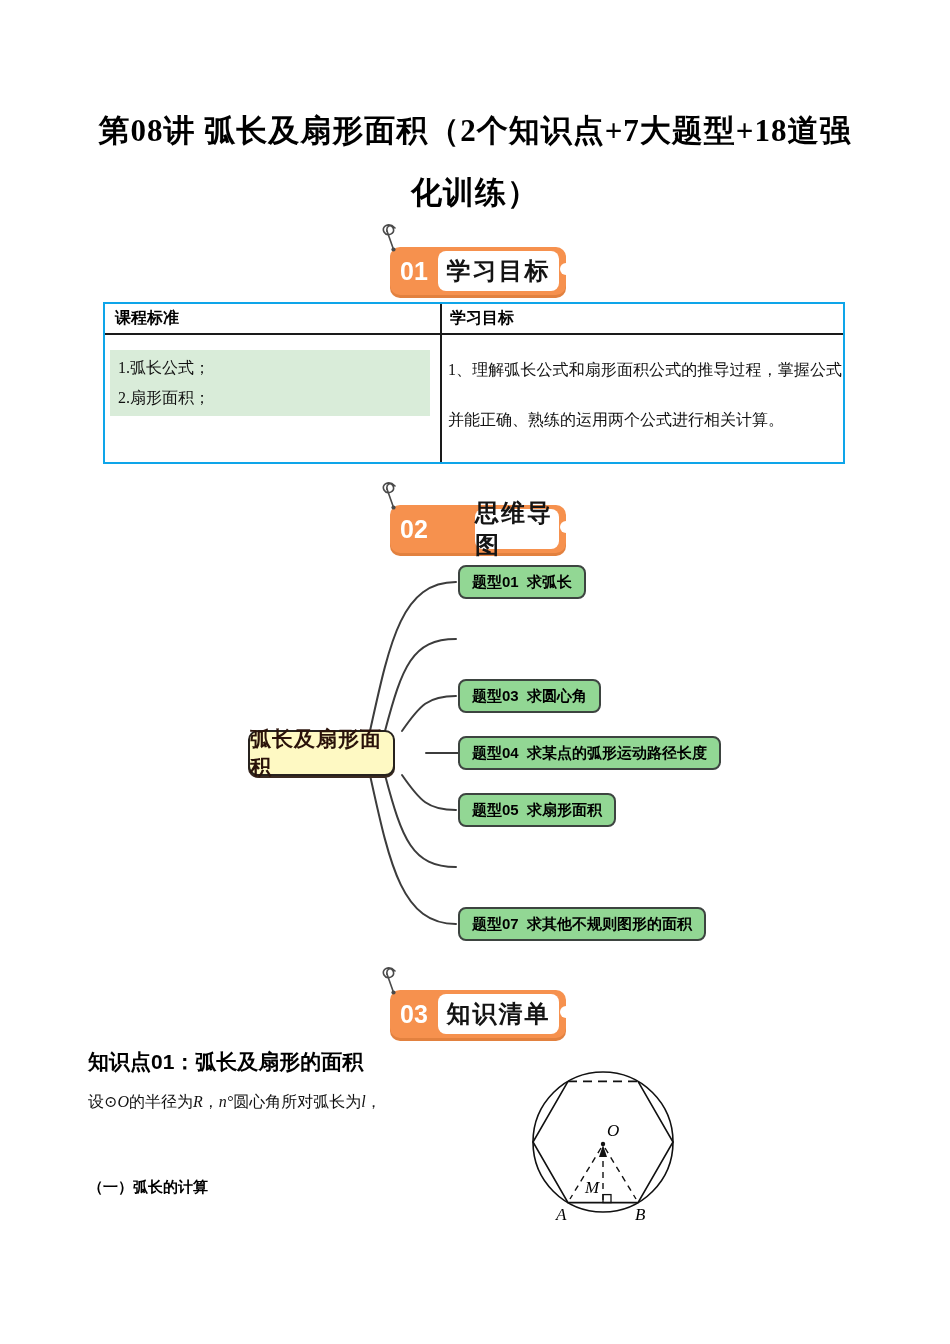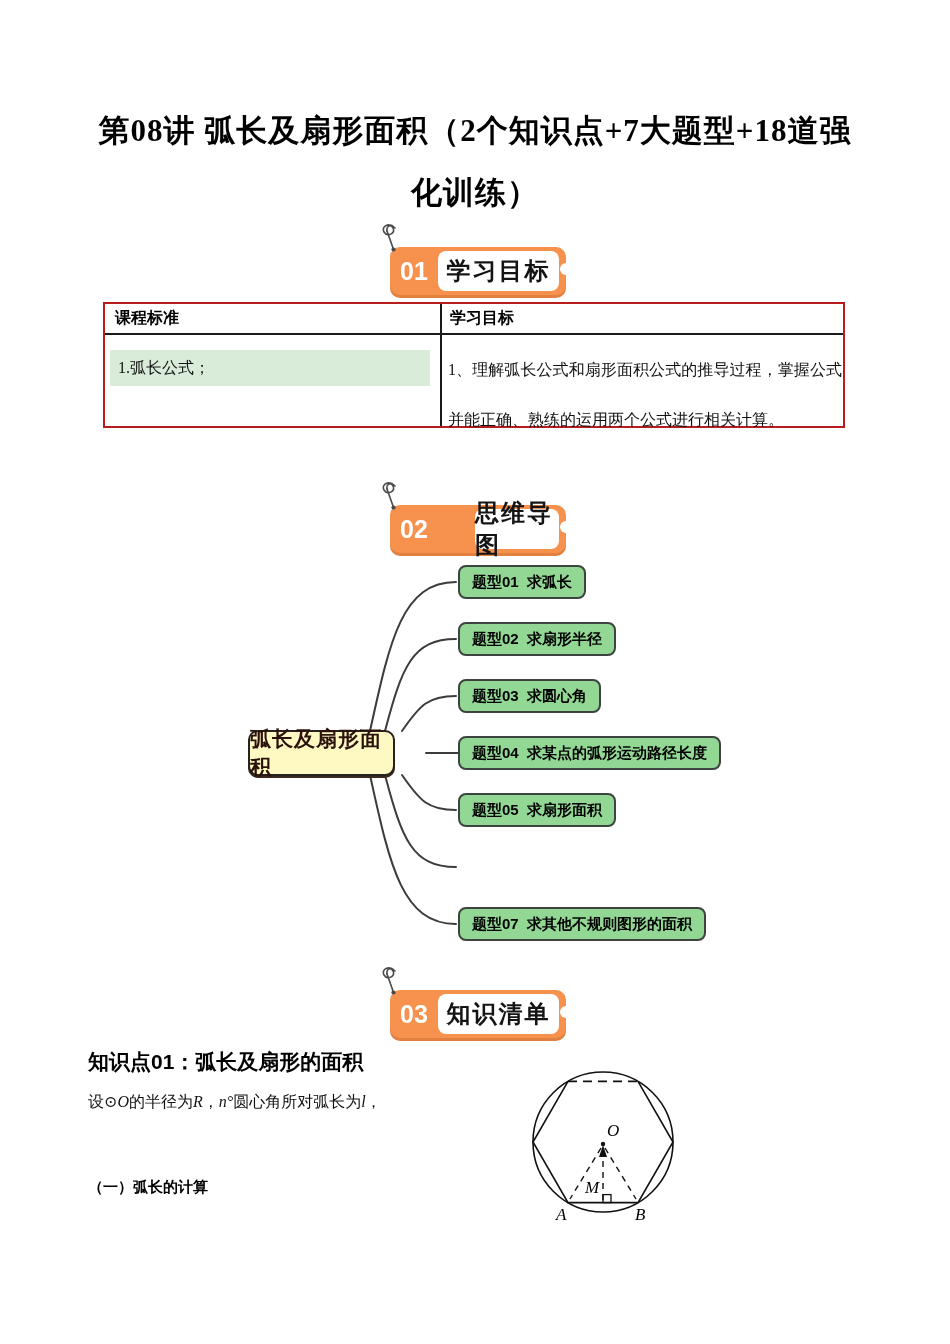--- a/index.html
+++ b/index.html
@@ -32,22 +32,22 @@
     color:#ffffff; font-size:25px; font-weight:bold;
   }
   .badge .panel {
     flex:1; margin:4px 7px 4px 0; background:#ffffff; border-radius:8px;
     display:flex; align-items:center; justify-content:center;
     font-size:24px; font-weight:bold; color:#141414; letter-spacing:2px;
   }
   .clip { position:absolute; left:-12px; top:-24px; }
   
   .tbl {
-    position:absolute; left:103px; top:302px; width:742px; height:126px;
-    border:2px solid #b91c1c; background:#fff;
+    position:absolute; left:103px; top:302px; width:742px; height:162px;
+    border:2px solid #0ea5e9; background:#fff;
   }
   .tbl .vline { position:absolute; left:335px; top:0; bottom:0; width:2px; background:#1a1a1a; }
   .tbl .hline { position:absolute; left:0; right:0; top:29px; height:2px; background:#1a1a1a; }
   .tbl .th {
     position:absolute; top:4px; font-size:16px; font-weight:bold;
     font-family:"Liberation Sans","DejaVu Sans",sans-serif; color:#000;
   }
   .tbl .th.left  { left:10px; }
   .tbl .th.right { left:345px; }
   .std-block {
@@ -113,20 +113,21 @@
     <span class="panel">学习目标</span>
   </div>
 
   <div class="tbl">
     <div class="vline"></div>
     <div class="hline"></div>
     <div class="th left">课程标准</div>
     <div class="th right">学习目标</div>
     <div class="std-block">
       <div class="std-line">1.弧长公式；</div>
+      <div class="std-line">2.扇形面积；</div>
     </div>
     <div class="goal">1、理解弧长公式和扇形面积公式的推导过程，掌握公式并能正确、熟练的运用两个公式进行相关计算。</div>
   </div>
 
   <div class="badge" style="top:505px;gap:37px;">
     <svg class="clip" width="28" height="32" viewBox="0 0 28 32">
       <path d="M17 5 C11 -1 3 3 6 9 C9 14 18 11 15 5 C13 1 8 3 9 8" fill="none" stroke="#4a4a4a" stroke-width="1.6" stroke-linecap="round"></path>
       <path d="M9 8 L15 25" fill="none" stroke="#4a4a4a" stroke-width="1.6" stroke-linecap="round"></path>
       <circle cx="15.5" cy="26.5" r="2.1" fill="#4a4a4a"></circle>
     </svg>
@@ -139,21 +140,20 @@
       <path d="M140 176 C160 85, 172 27, 226 27" fill="none" stroke="#3c3c3c" stroke-width="2" stroke-linecap="round"></path>
       <path d="M155 176 C172 112, 182 84, 226 84" fill="none" stroke="#3c3c3c" stroke-width="2" stroke-linecap="round"></path>
       <path d="M172 176 C190 150, 198 141, 226 141" fill="none" stroke="#3c3c3c" stroke-width="2" stroke-linecap="round"></path>
       <path d="M196 198 L 228 198" fill="none" stroke="#3c3c3c" stroke-width="2" stroke-linecap="round"></path>
       <path d="M172 220 C190 246, 198 255, 226 255" fill="none" stroke="#3c3c3c" stroke-width="2" stroke-linecap="round"></path>
       <path d="M155 220 C172 284, 182 312, 226 312" fill="none" stroke="#3c3c3c" stroke-width="2" stroke-linecap="round"></path>
       <path d="M140 220 C160 311, 172 369, 226 369" fill="none" stroke="#3c3c3c" stroke-width="2" stroke-linecap="round"></path>
     </svg>
     <div class="mcenter">弧长及扇形面积</div>
     <div class="mnode" style="top:10px;">题型01  求弧长</div>
-    <div class="mnode" style="top:67px;">题型02  求扇形半径</div>
     <div class="mnode" style="top:124px;">题型03  求圆心角</div>
     <div class="mnode" style="top:181px;">题型04  求某点的弧形运动路径长度</div>
     <div class="mnode" style="top:238px;">题型05  求扇形面积</div>
     <div class="mnode" style="top:352px;">题型07  求其他不规则图形的面积</div>
   </div>
 
   <div class="badge" style="top:990px;">
     <svg class="clip" width="28" height="32" viewBox="0 0 28 32">
       <path d="M17 5 C11 -1 3 3 6 9 C9 14 18 11 15 5 C13 1 8 3 9 8" fill="none" stroke="#4a4a4a" stroke-width="1.6" stroke-linecap="round"></path>
       <path d="M9 8 L15 25" fill="none" stroke="#4a4a4a" stroke-width="1.6" stroke-linecap="round"></path>

